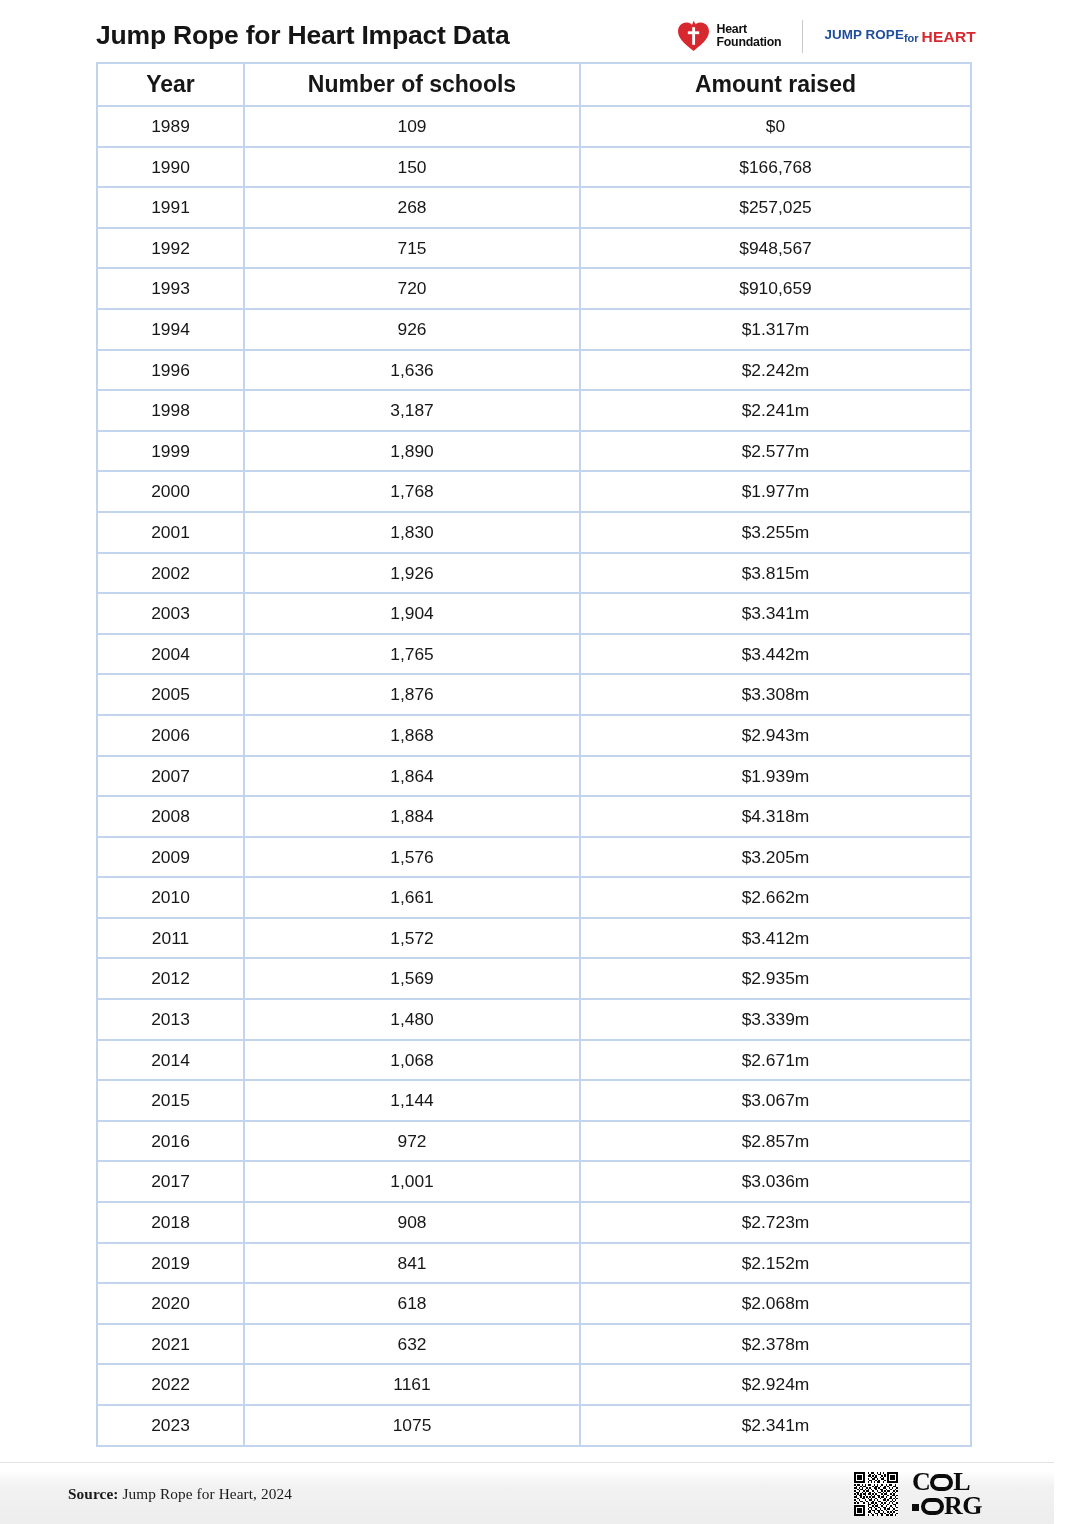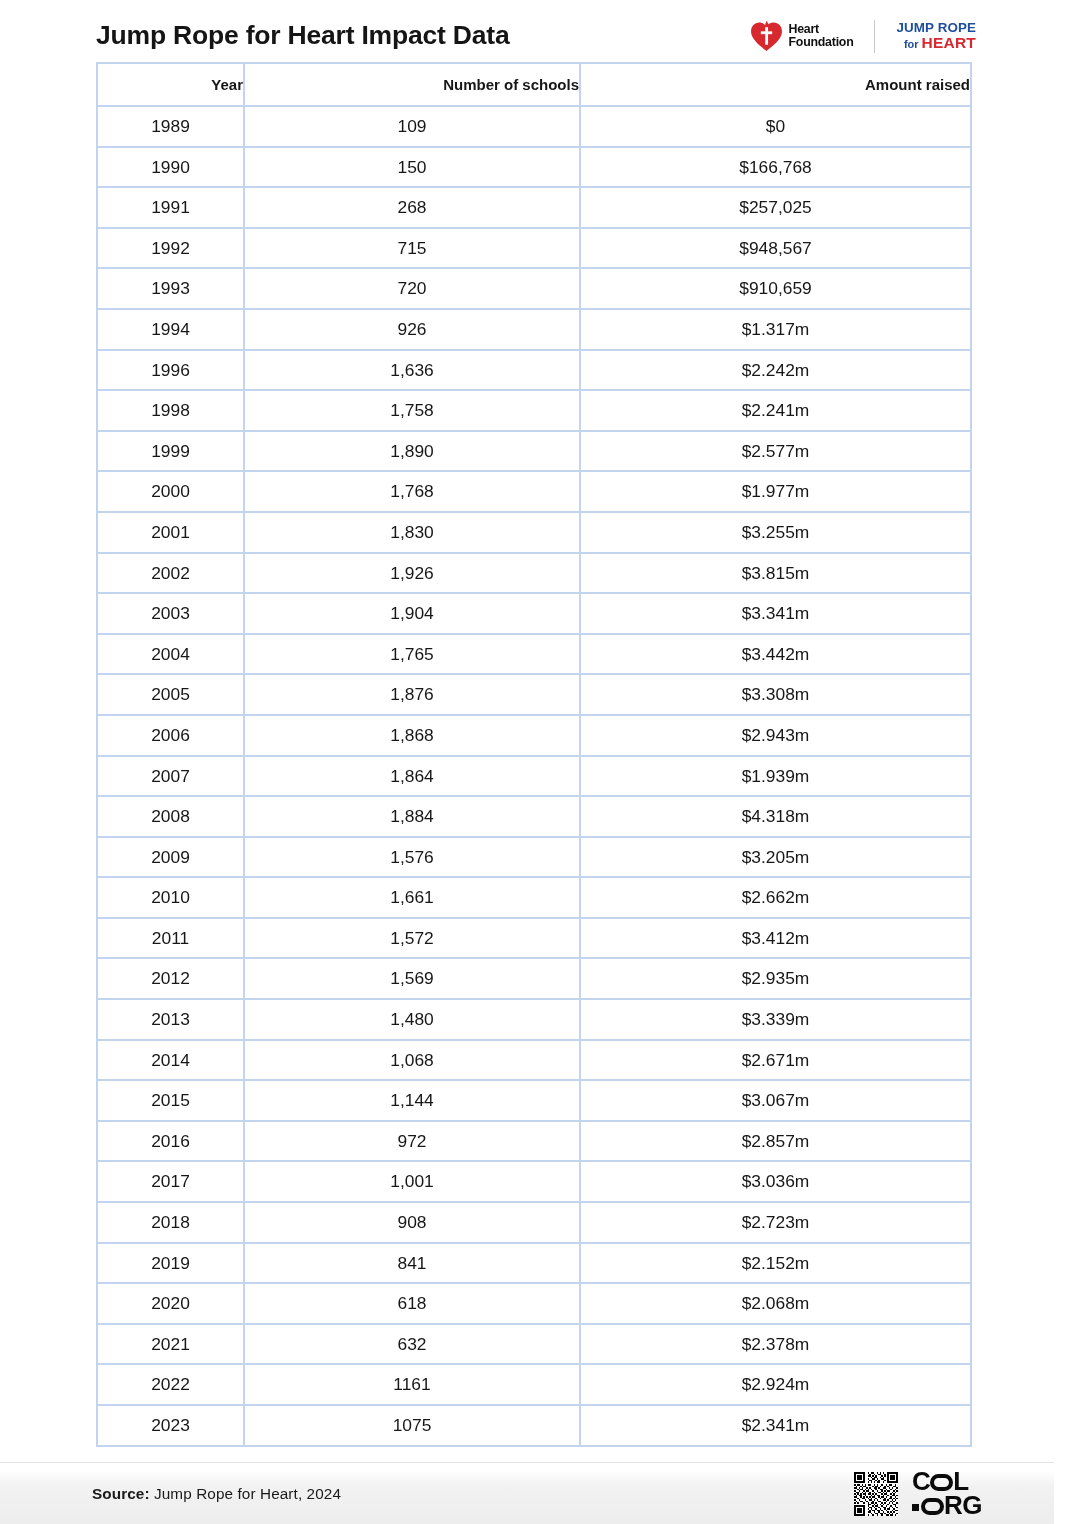--- a/index.html
+++ b/index.html
@@ -59,22 +59,22 @@
     color: #101010;
     letter-spacing: -0.25px;
   }
   .logo-divider {
     width: 1px;
     height: 33px;
     background: #c9c9c9;
   }
   .jr-logo {
     display: flex;
-    flex-direction: column;
-    align-items: flex-end;
+    flex-direction: row;
+    align-items: flex-start;
     line-height: 1.0;
   }
   .jr-line1 {
     font-size: 13.4px;
     font-weight: bold;
     color: #1f4e9c;
     letter-spacing: 0.1px;
   }
   .jr-line2 {
     display: flex;
@@ -116,25 +116,24 @@
     border: 2px solid #c3d4ef;
     text-align: center;
     color: #171717;
     background: #ffffff;
     padding: 0;
     height: 38.6px;
     line-height: 38.6px;
     white-space: nowrap;
   }
   table.data-table th {
-    font-size: 15px;
+    font-size: 23px;
     font-weight: bold;
     height: 41px;
     line-height: 41px;
-    text-align: right;
   }
   table.data-table td {
     font-size: 17.4px;
     font-weight: normal;
   }
 
   
   .footer-rule {
     position: absolute;
     left: 0;
@@ -145,21 +144,22 @@
   }
   .footer {
     position: absolute;
     left: 0;
     top: 1463px;
     width: 1070px;
     height: 61px;
     display: flex;
     align-items: center;
     justify-content: space-between;
-    padding: 0 88px 0 92px;
+    padding: 0 88px 0 68px;
+    font-family: Liberation Serif, serif;
   }
   .source-text {
     font-size: 15.3px;
     color: #1a1a1a;
     letter-spacing: 0.1px;
   }
   .source-text .src-label { font-weight: bold; }
   .footer-right {
     display: flex;
     align-items: center;
@@ -277,21 +277,21 @@
             <td>926</td>
             <td>$1.317m</td>
           </tr>
           <tr>
             <td>1996</td>
             <td>1,636</td>
             <td>$2.242m</td>
           </tr>
           <tr>
             <td>1998</td>
-            <td>1,758</td>
+            <td>3,187</td>
             <td>$2.241m</td>
           </tr>
           <tr>
             <td>1999</td>
             <td>1,890</td>
             <td>$2.577m</td>
           </tr>
           <tr>
             <td>2000</td>
             <td>1,768</td>

